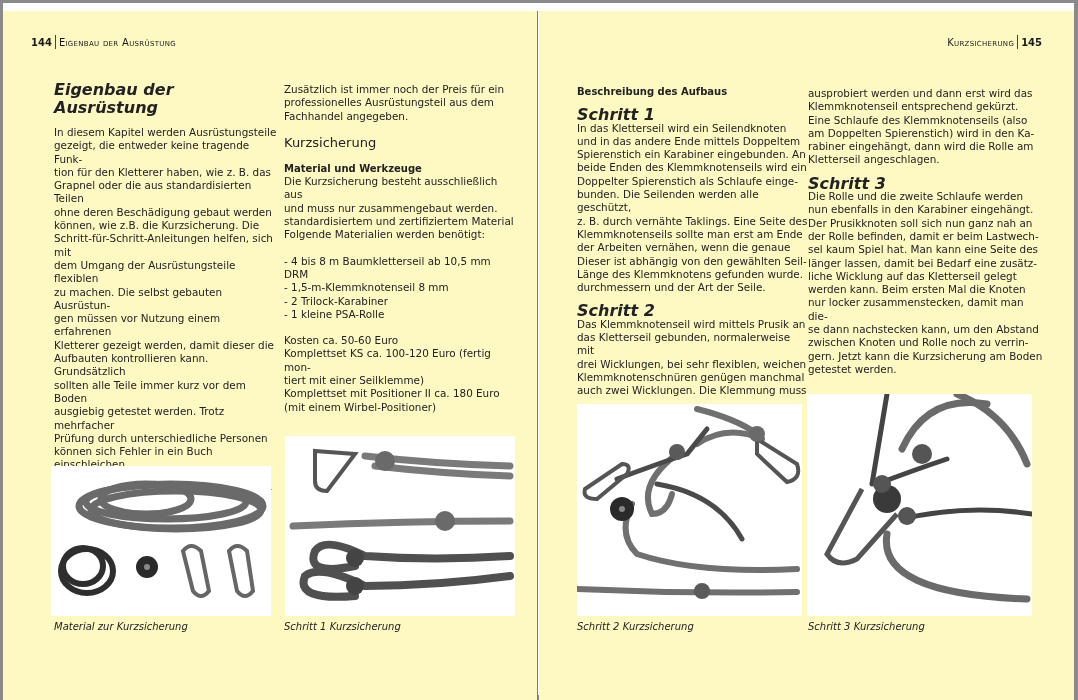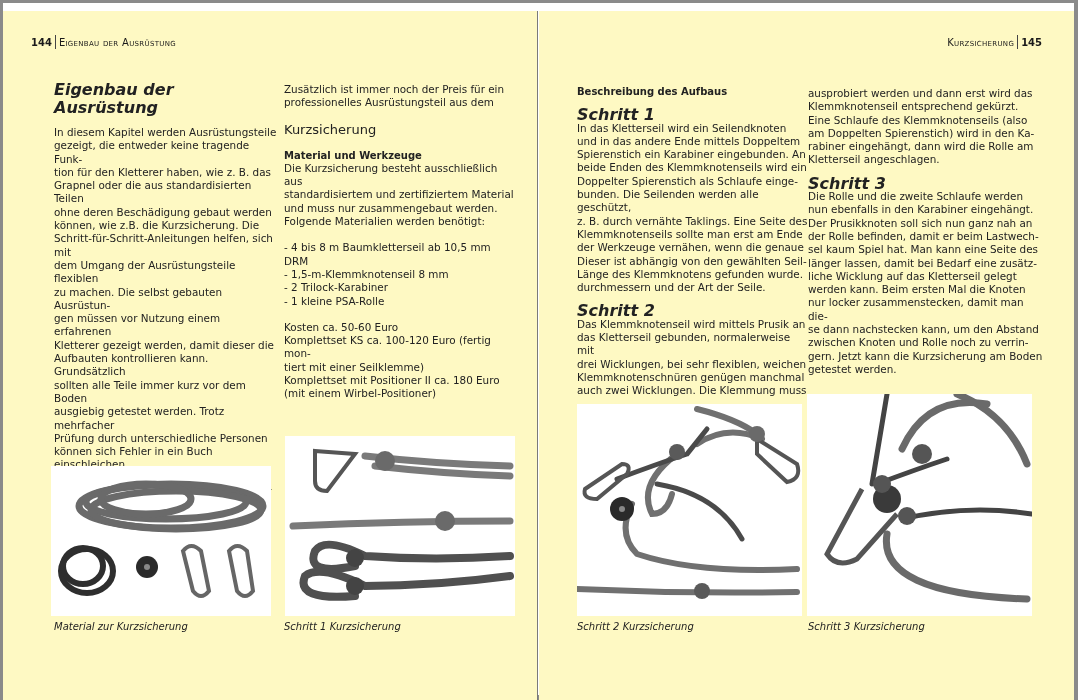--- a/index.html
+++ b/index.html
@@ -61,27 +61,28 @@
         <p>schlägig, sicher gibt es immer mal wieder</p>
         <p>preiswertere Materialien oder man nutzt Rest-</p>
         <p>stücke, die schon vorhanden sind.</p>
       </div>
     </div>
 
     <div class="col" style="left:281px; top:72px; width:230px;">
       <div>
         <p>Zusätzlich ist immer noch der Preis für ein</p>
         <p>professionelles Ausrüstungsteil aus dem</p>
+        <p>Fachhandel angegeben.</p>
       </div>
       <div class="h2">Kurzsicherung</div>
       <div class="h3">Material und Werkzeuge</div>
       <div>
         <p>Die Kurzsicherung besteht ausschließlich aus</p>
+        <p>und muss nur zusammengebaut werden.</p>
         <p>standardisiertem und zertifiziertem Material</p>
-        <p>und muss nur zusammengebaut werden.</p>
         <p>Folgende Materialien werden benötigt:</p>
       </div>
       <div class="gap"></div>
       <div>
         <p>- 4 bis 8 m Baumkletterseil ab 10,5 mm DRM</p>
         <p>- 1,5-m-Klemmknotenseil 8 mm</p>
         <p>- 2 Trilock-Karabiner</p>
         <p>- 1 kleine PSA-Rolle</p>
       </div>
       <div class="gap"></div>
@@ -149,21 +150,21 @@
       <div class="step" style="margin-top:0;">Schritt 1</div>
       <div>
         <p>In das Kletterseil wird ein Seilendknoten</p>
         <p>und in das andere Ende mittels Doppeltem</p>
         <p>Spierenstich ein Karabiner eingebunden. An</p>
         <p>beide Enden des Klemmknotenseils wird ein</p>
         <p>Doppelter Spierenstich als Schlaufe einge-</p>
         <p>bunden. Die Seilenden werden alle geschützt,</p>
         <p>z. B. durch vernähte Taklings. Eine Seite des</p>
         <p>Klemmknotenseils sollte man erst am Ende</p>
-        <p>der Werkzeuge vernähen, wenn die genaue</p>
+        <p>der Arbeiten vernähen, wenn die genaue</p>
         <p>Dieser ist abhängig von den gewählten Seil-</p>
         <p>Länge des Klemmknotens gefunden wurde.</p>
         <p>durchmessern und der Art der Seile.</p>
       </div>
       <div class="step">Schritt 2</div>
       <div>
         <p>Das Klemmknotenseil wird mittels Prusik an</p>
         <p>das Kletterseil gebunden, normalerweise mit</p>
         <p>drei Wicklungen, bei sehr flexiblen, weichen</p>
         <p>Klemmknotenschnüren genügen manchmal</p>

